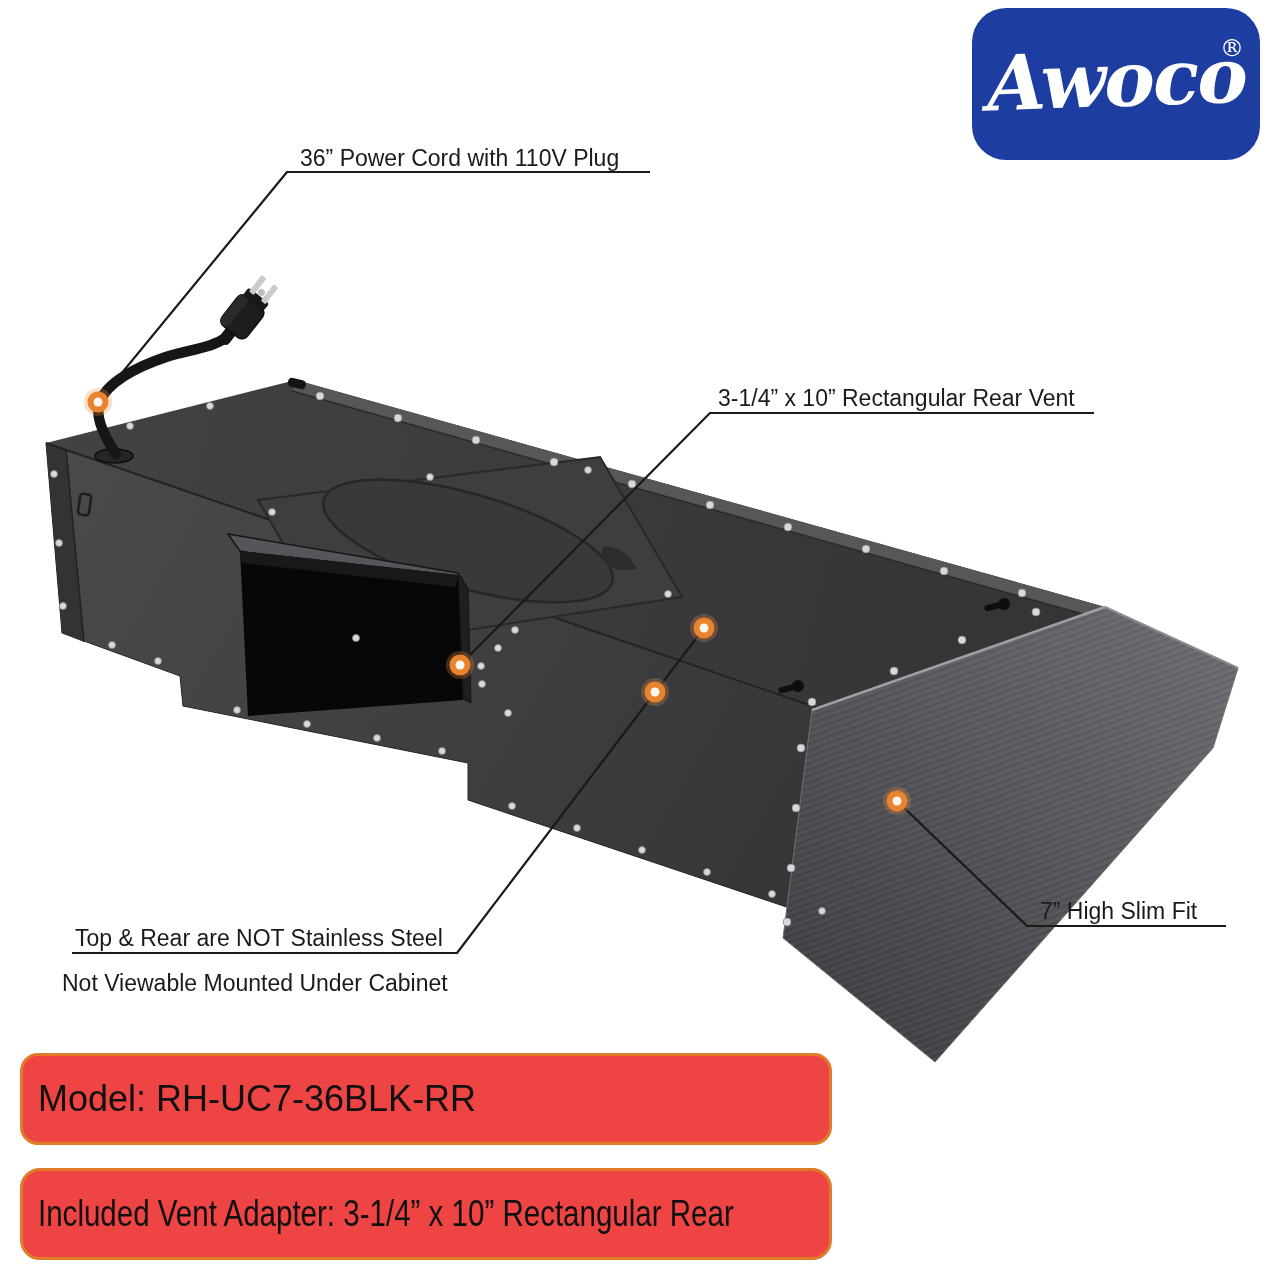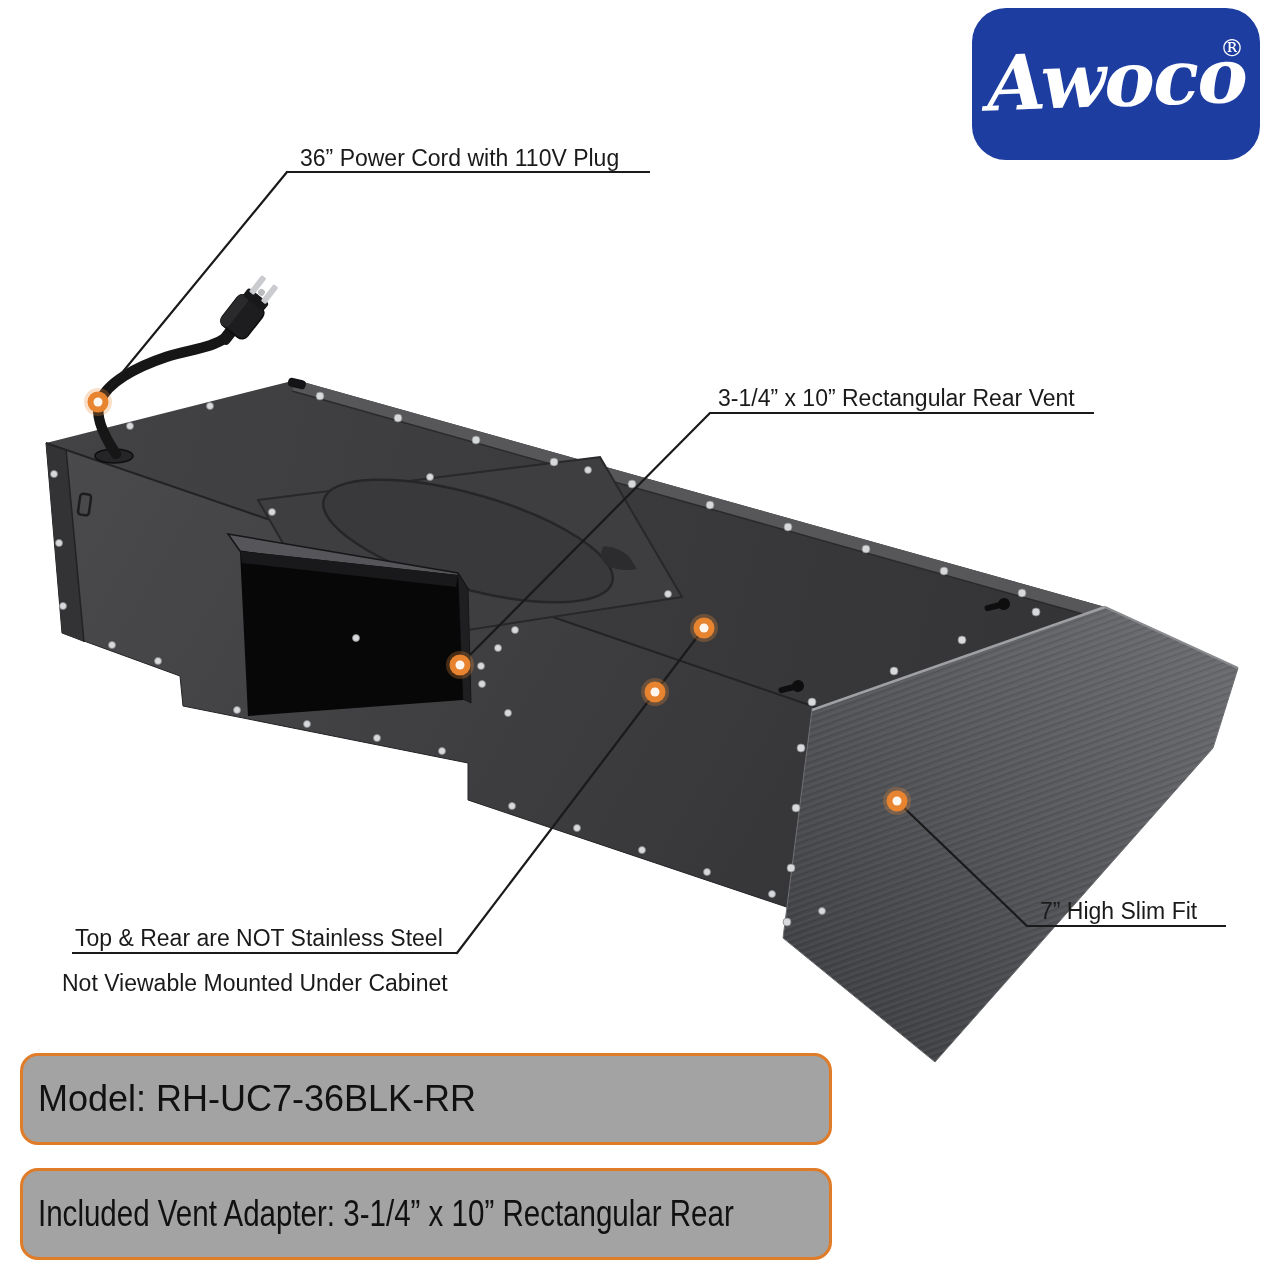--- a/index.html
+++ b/index.html
@@ -34,33 +34,33 @@
   }
   .logo-reg{
     position:absolute;top:26px;right:16px;
     color:#ffffff;font-size:24px;
     font-family:"DejaVu Serif", serif;
     font-style:normal;font-weight:normal;
   }
   .infobox{
     position:absolute;left:20px;width:812px;height:92px;
     border:3px solid #e07b28;border-radius:18px;
-    background:#a3a3a3;
+    background:#ef4444;
     display:flex;align-items:center;
     box-sizing:border-box;
     padding-left:15px;
     white-space:nowrap;
   }
   .infobox span{
     font-family:"Liberation Sans", sans-serif;
     color:#111111;
     font-size:36px;
   }
   #box-model{top:1053px;}
-  #box-adapter{top:1168px;}
+  #box-adapter{top:1168px;border-radius:20px;}
   #box-adapter span{transform:scaleX(0.82);transform-origin:left center;}
 </style>
 </head>
 <body>
 
 <svg id="scene" width="1280" height="1280" viewBox="0 0 1280 1280">
   <defs>
     <linearGradient id="gTop" x1="46" y1="400" x2="1100" y2="640" gradientUnits="userSpaceOnUse">
       <stop offset="0" stop-color="#434346"></stop>
       <stop offset="0.55" stop-color="#3a3a3d"></stop>

